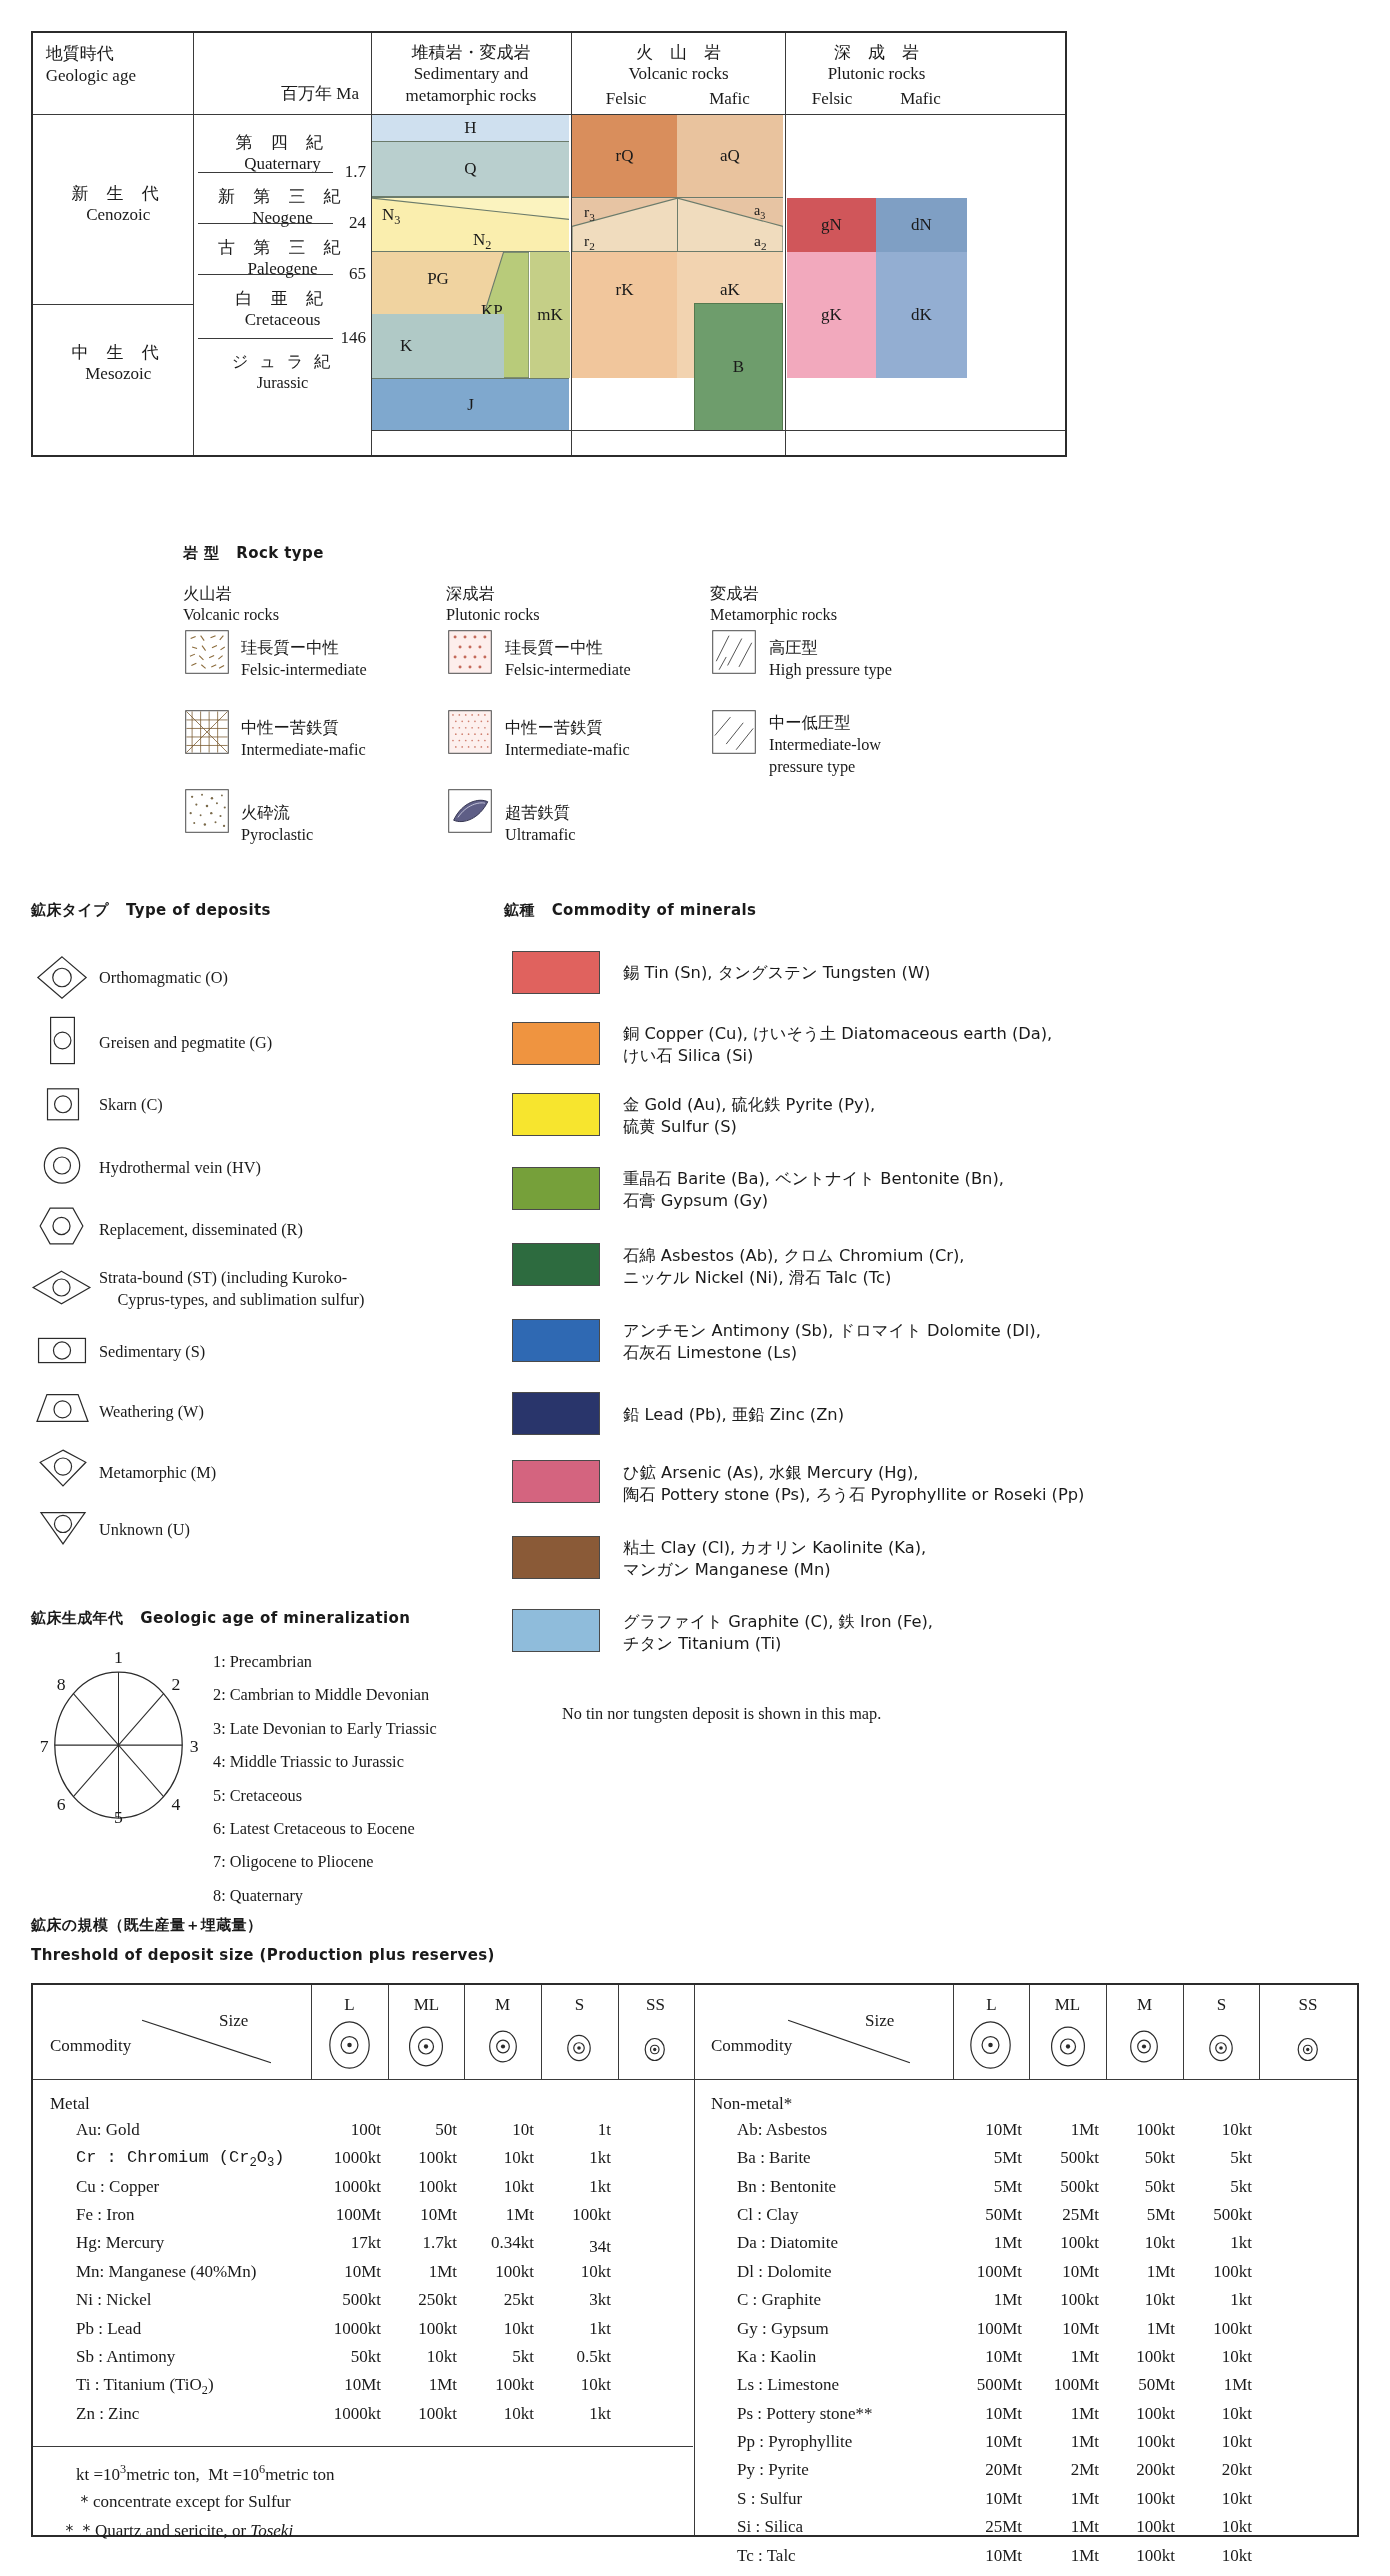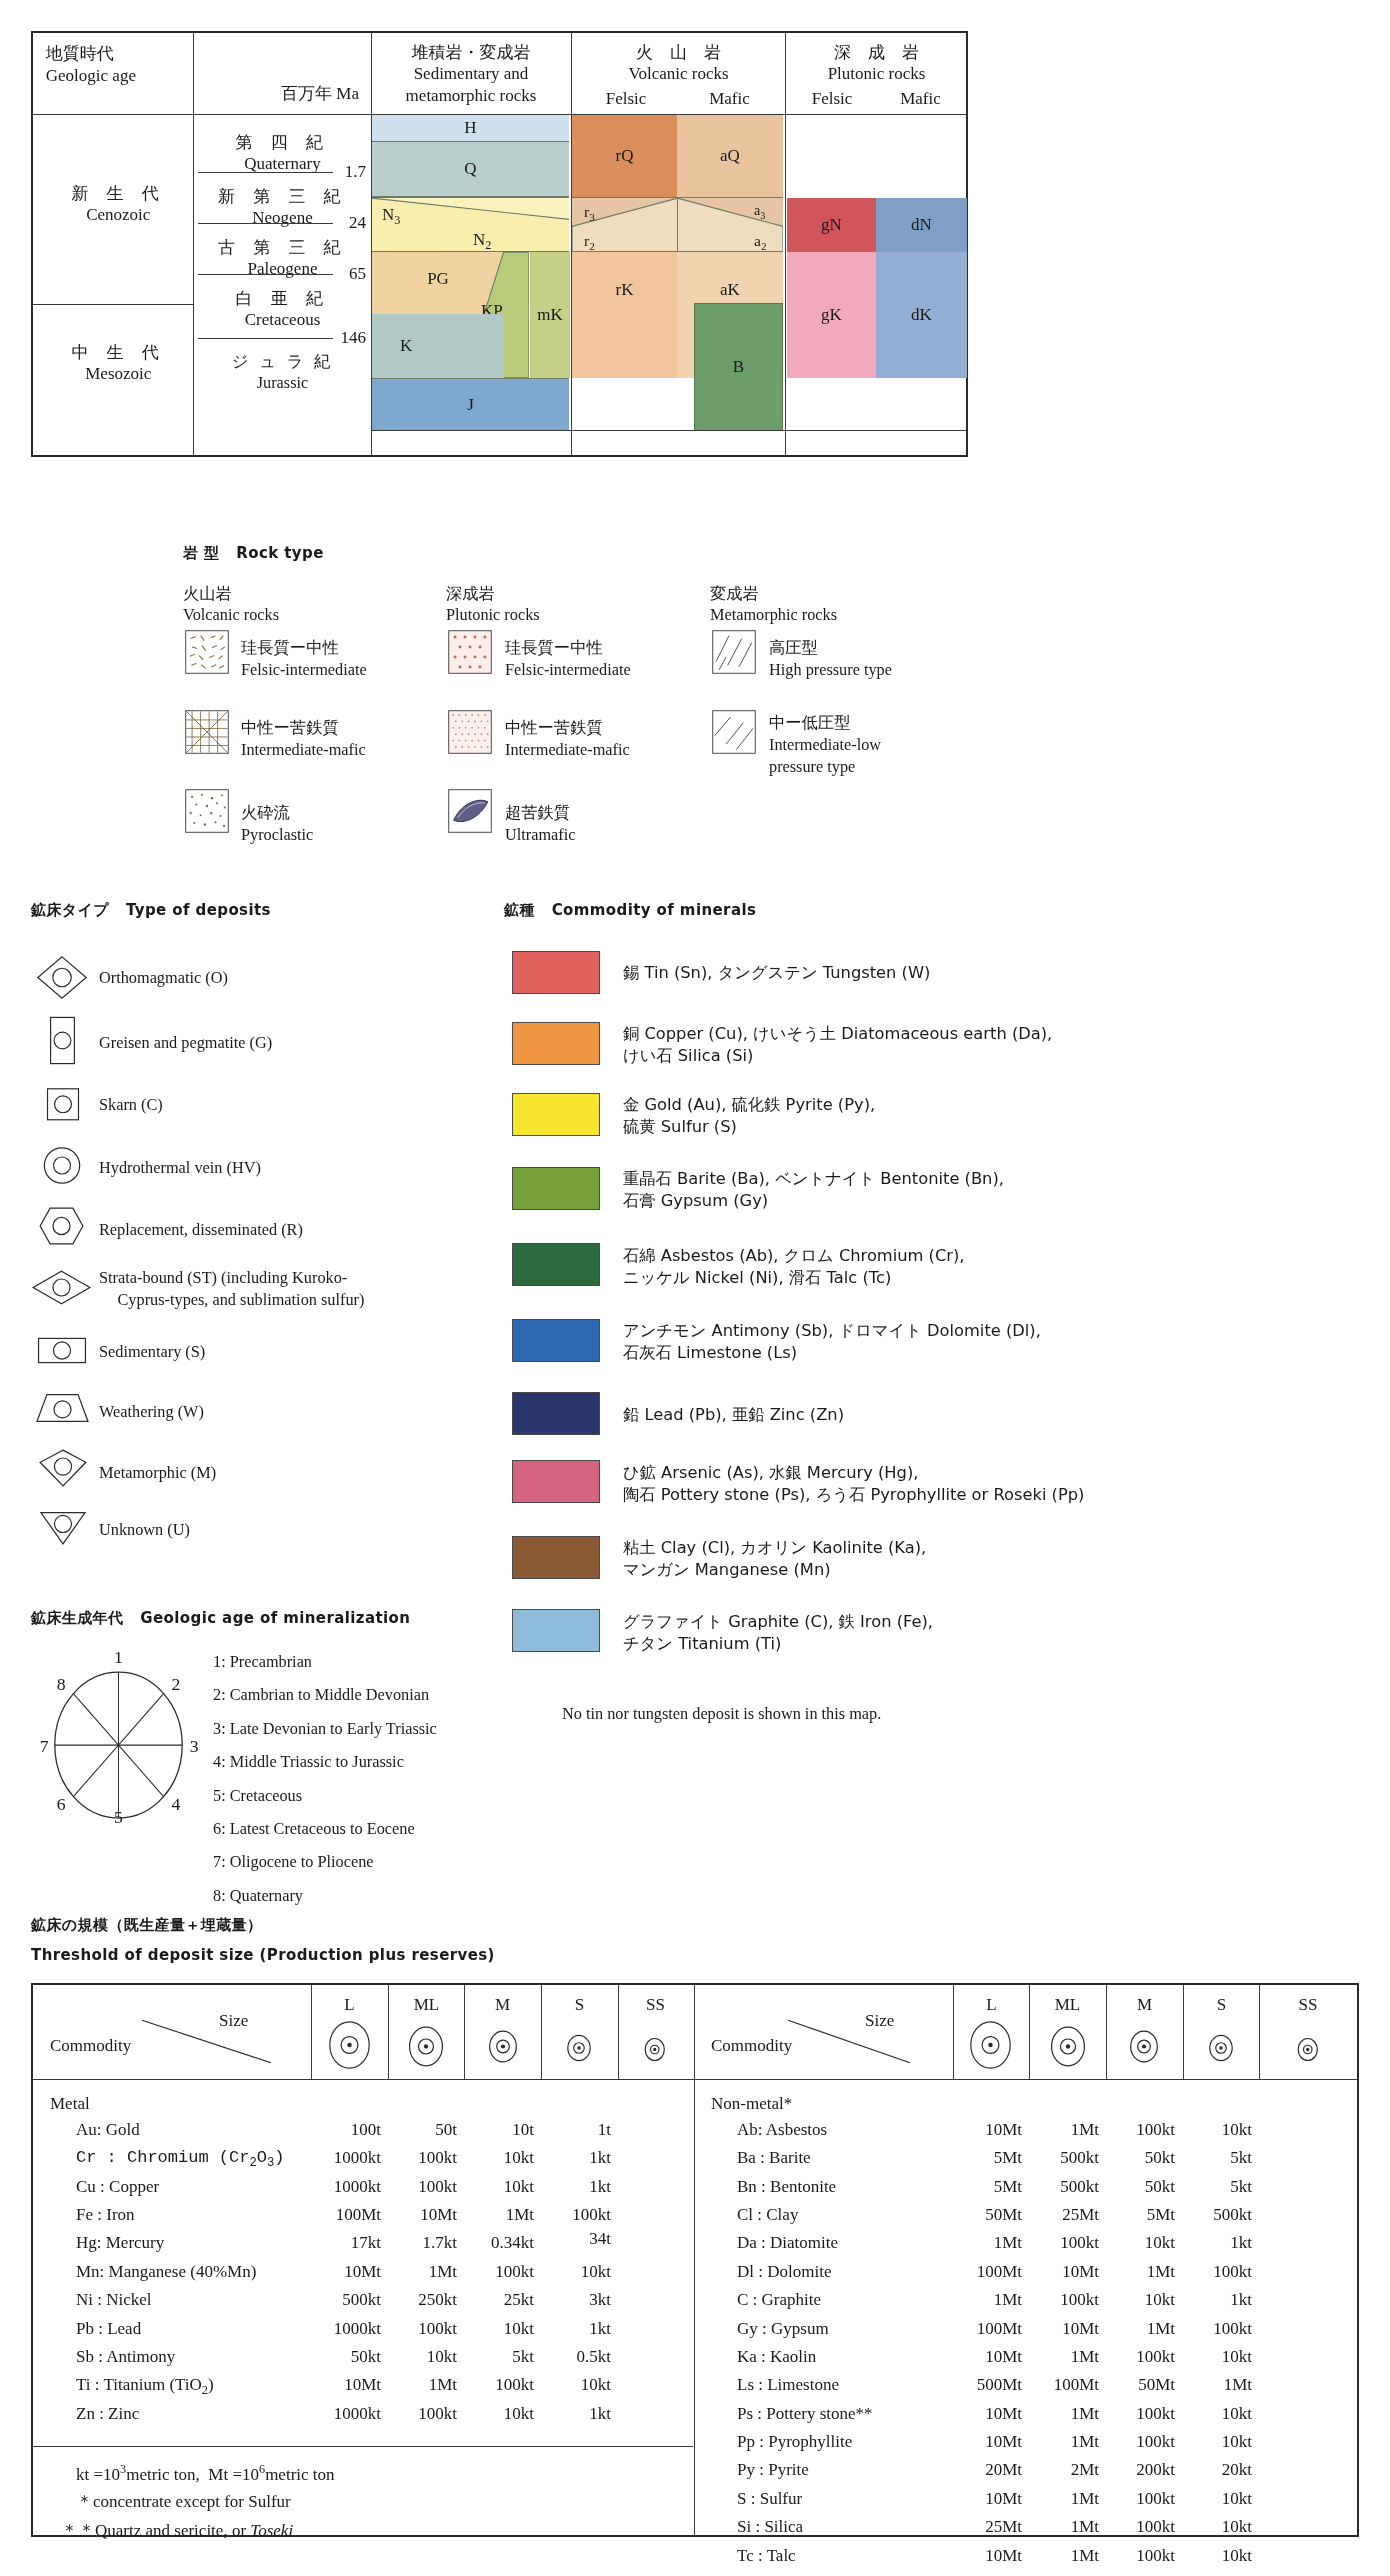--- a/index.html
+++ b/index.html
@@ -1,21 +1,21 @@
 <!DOCTYPE html>
 <html style="font-size:11.4px"><head>
 <meta charset="utf-8">
 <style>
   html,body{margin:0;padding:0;background:#fff;}
   body{width:1390px;height:2576px;position:relative;font-family:"Liberation Serif",serif;color:#1a1a1a;}
   .jp{font-family:"DejaVu Sans",sans-serif;}
   .sec-head{font-family:"DejaVu Sans",sans-serif;font-weight:bold;font-size:15px;letter-spacing:0.4px;}
 
   
-  #strat{position:absolute;left:31px;top:31px;width:937px;height:426px;border:2.1px solid #2b2b2b;box-sizing:border-box;}
+  #strat{position:absolute;left:31px;top:31px;width:1036px;height:426px;border:2.1px solid #2b2b2b;box-sizing:border-box;}
   #strat .vline{position:absolute;top:0;bottom:0;width:1.4px;background:#3a3a3a;}
   #strat .hline{position:absolute;left:0;right:0;height:1.4px;background:#3a3a3a;}
   .hcell{position:absolute;text-align:center;line-height:1.28;font-size:17px;}
   .agecell{position:absolute;text-align:center;line-height:1.3;font-size:17px;}
   .agecell .k{letter-spacing:6.4px;}
   .ma{position:absolute;font-size:17px;text-align:right;}
   .rk{position:absolute;display:flex;align-items:center;justify-content:center;font-size:17px;box-sizing:border-box;}
   .rkpoly{position:absolute;}
   .rkl{position:absolute;font-size:17px;}
 
@@ -742,21 +742,21 @@
   <div class="szname" style="left:43px;top:220px;">Fe : Iron</div>
   <div class="szval" style="left:270px;top:220px;width:78px;">100Mt</div>
   <div class="szval" style="left:346px;top:220px;width:78px;">10Mt</div>
   <div class="szval" style="left:423px;top:220px;width:78px;">1Mt</div>
   <div class="szval" style="left:500px;top:220px;width:78px;">100kt</div>
 
   <div class="szname" style="left:43px;top:248px;">Hg: Mercury</div>
   <div class="szval" style="left:270px;top:248px;width:78px;">17kt</div>
   <div class="szval" style="left:346px;top:248px;width:78px;">1.7kt</div>
   <div class="szval" style="left:423px;top:248px;width:78px;">0.34kt</div>
-  <div class="szval" style="left:500px;top:244px;width:78px;">34t</div>
+  <div class="szval" style="left:500px;top:252px;width:78px;">34t</div>
 
   <div class="szname" style="left:43px;top:277px;">Mn: Manganese (40%Mn)</div>
   <div class="szval" style="left:270px;top:277px;width:78px;">10Mt</div>
   <div class="szval" style="left:346px;top:277px;width:78px;">1Mt</div>
   <div class="szval" style="left:423px;top:277px;width:78px;">100kt</div>
   <div class="szval" style="left:500px;top:277px;width:78px;">10kt</div>
 
   <div class="szname" style="left:43px;top:305px;">Ni : Nickel</div>
   <div class="szval" style="left:270px;top:305px;width:78px;">500kt</div>
   <div class="szval" style="left:346px;top:305px;width:78px;">250kt</div>

